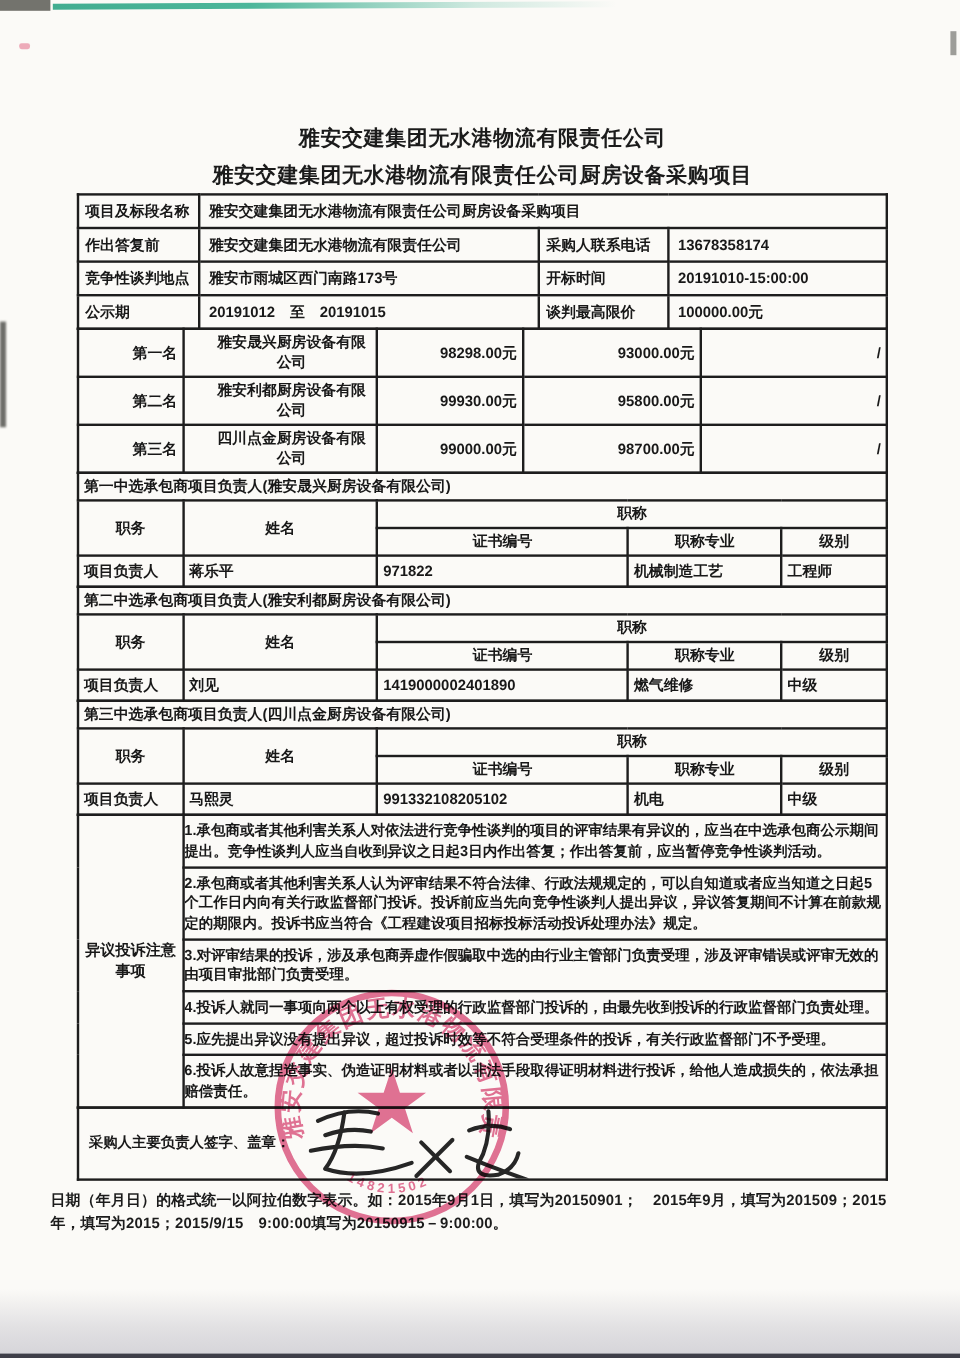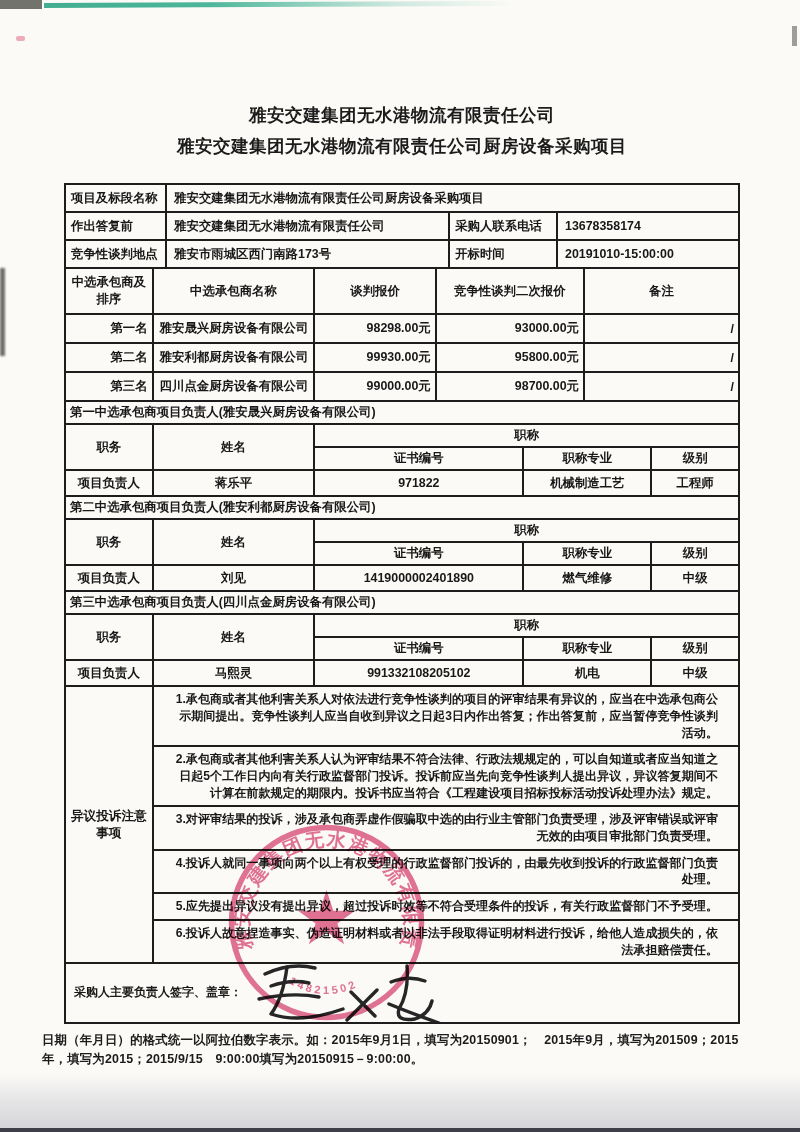--- a/index.html
+++ b/index.html
@@ -18,37 +18,37 @@
   .red-speck{left:16px;top:36px;width:9px;height:5px;background:rgba(225,105,135,.55);border-radius:2px;}
   .right-tick{right:3px;top:26px;width:5px;height:20px;background:#9d9d99;}
   .left-streak{left:0;top:268px;width:5px;height:88px;background:#6e6e6a;filter:blur(1px);}
   .bottom-shade{left:0;bottom:0;width:800px;height:58px;
     background:linear-gradient(to bottom,rgba(205,204,210,0) 0%,rgba(205,204,210,.55) 55%,#d4d3d8 100%);}
   .bottom-line{left:0;bottom:0;width:800px;height:4px;background:#3f3f49;}
 
   
   .content{position:absolute;left:64px;right:60px;top:100px;}
   .titles{text-align:center;font-weight:700;font-size:17.5px;line-height:1.75;letter-spacing:.5px;}
-  .doc{margin-top:22px;}
+  .doc{margin-top:0;}
   table{width:100%;border-collapse:collapse;table-layout:fixed;margin-top:-2px;}
   table:first-child{margin-top:0;}
   td,th{border:2px solid #1d1d1d;font-size:12.4px;font-weight:700;color:#181818;
         padding:2px 4px;overflow:hidden;word-break:break-all;}
   .info td{height:22px;vertical-align:middle;}
   .info .lbl{text-align:left;padding-left:5px;}
   .info .val{text-align:left;padding-left:7px;}
   .rank th{height:19px;text-align:center;vertical-align:middle;}
   .rank th.tall{height:40px;}
   .rank td{height:23px;text-align:right;vertical-align:middle;}
-  .rank td.name{text-align:left;padding-left:6px;}
+  .rank td.name{text-align:center;padding-left:23px;}
   .mgr .sec{height:17px;text-align:left;vertical-align:middle;}
   .mgr th{height:15px;text-align:center;vertical-align:middle;font-weight:700;}
-  .mgr td{height:20px;text-align:center;vertical-align:middle;}
+  .mgr td{height:20px;vertical-align:middle;}
   .obj .obj-label{text-align:center;vertical-align:middle;font-size:12.6px;padding:0 2px;}
-  .obj .obj-item{font-size:12.1px;line-height:1.38;text-align:right;padding:4px 20px;vertical-align:middle;}
+  .obj .obj-item{font-size:12.1px;line-height:1.38;text-align:left;padding:4px 0;vertical-align:middle;}
   .sig td{height:54px;vertical-align:middle;text-align:left;padding-left:8px;font-size:12px;}
   .footer-note{margin:7px 0 0 -22px;width:720px;font-size:12.4px;font-weight:700;line-height:1.55;
     text-align:left;letter-spacing:.2px;}
 
   
   .stamp{position:absolute;left:224px;top:820px;mix-blend-mode:multiply;opacity:.82;}
   .sig-svg{vertical-align:middle;margin:-14px 0 -14px 6px;overflow:visible;}
 </style>
 </head>
 <body>
@@ -84,39 +84,38 @@
         <td class="val">雅安交建集团无水港物流有限责任公司</td>
         <td class="lbl">采购人联系电话</td>
         <td class="val">13678358174</td>
       </tr>
       <tr>
         <td class="lbl">竞争性谈判地点</td>
         <td class="val">雅安市雨城区西门南路173号</td>
         <td class="lbl">开标时间</td>
         <td class="val">20191010-15:00:00</td>
       </tr>
+      <tr>
+        <td class="lbl">公示期</td>
+        <td class="val">20191012　至　20191015</td>
+        <td class="lbl">谈判最高限价</td>
+        <td class="val">100000.00元</td>
+      </tr>
     </tbody>
       </table>
 
     <table class="rank">
       <colgroup>
           <col style="width:13%">
           <col style="width:24%">
           <col style="width:18%">
           <col style="width:22%">
           <col style="width:23%">
         </colgroup>
       <tbody>
-          <tr>
-        <th class="tall">中选承包商及排序</th>
-        <th class="tall">中选承包商名称</th>
-        <th class="tall">谈判报价</th>
-        <th class="tall">竞争性谈判二次报价</th>
-        <th class="tall">备注</th>
-      </tr>
       <tr>
         <td>第一名</td>
         <td class="name">雅安晟兴厨房设备有限公司</td>
         <td>98298.00元</td>
         <td>93000.00元</td>
         <td>/</td>
       </tr>
       <tr>
         <td>第二名</td>
         <td class="name">雅安利都厨房设备有限公司</td>

